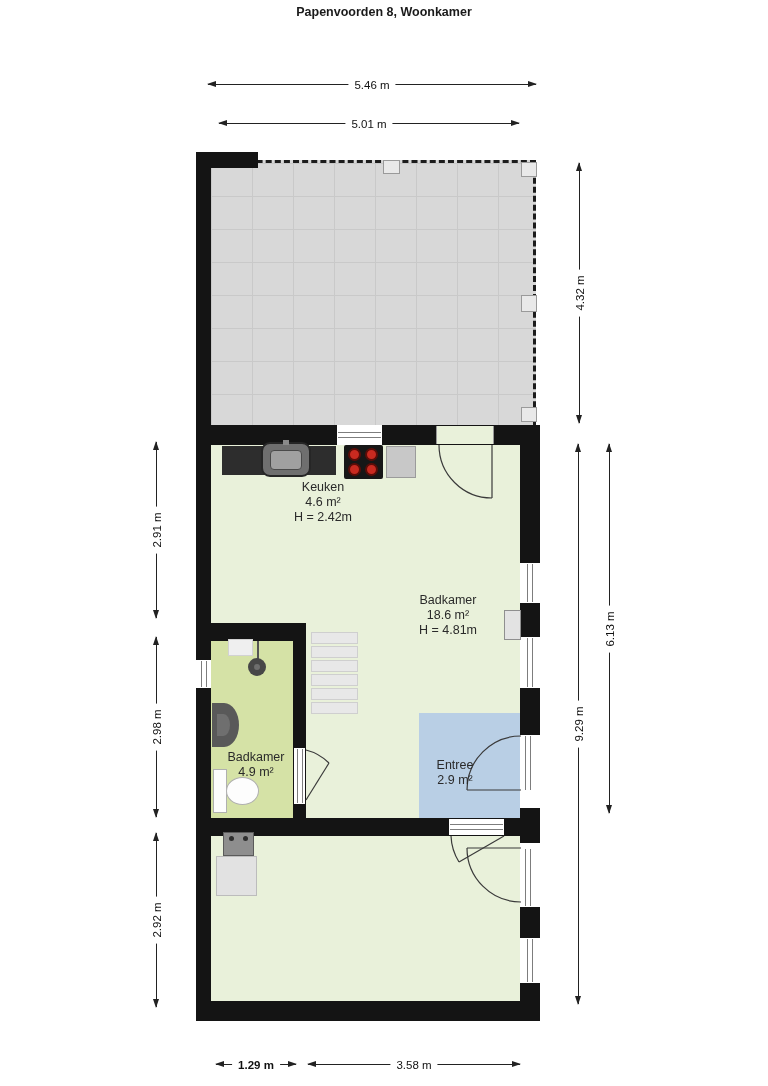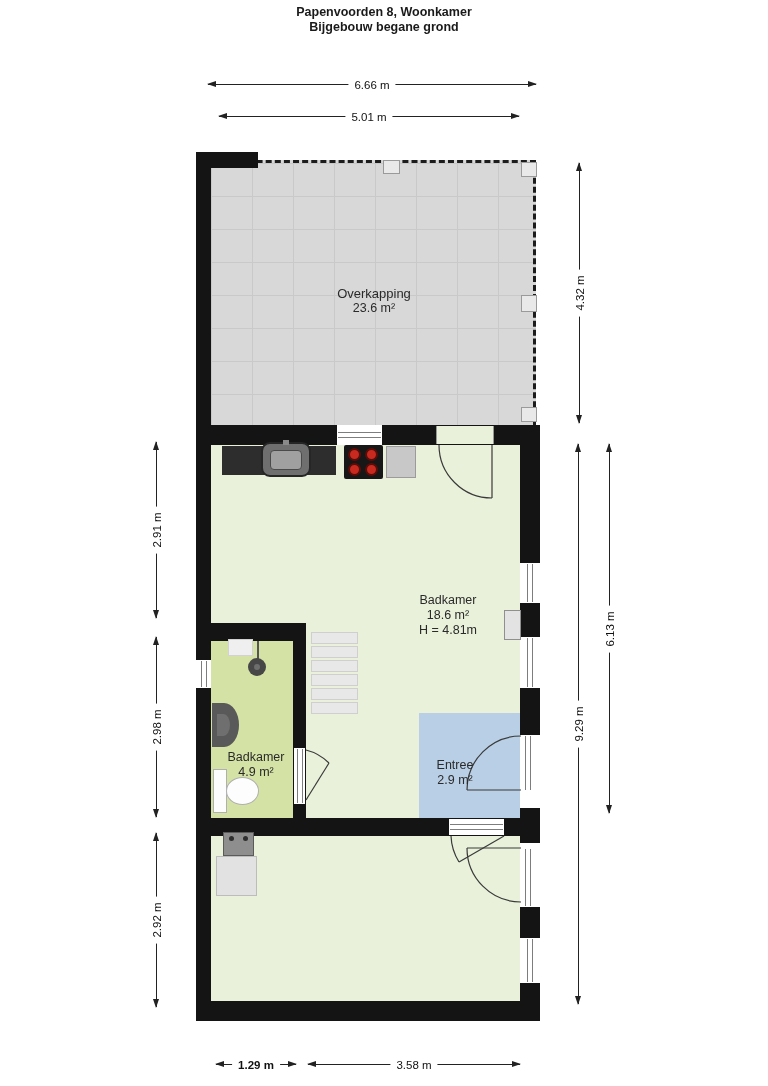--- a/index.html
+++ b/index.html
@@ -54,21 +54,20 @@
           font-size:11.5px;color:#111;white-space:nowrap;transform:translate(-50%,-50%);}
   .dim-v .dlabel{transform:translate(-50%,-50%) rotate(-90deg);}
 </style>
 </head>
 <body>
 
 <div id="plan">
 
   <div class="title">
     <div>Papenvoorden 8, Woonkamer</div>
-    <div>Bijgebouw begane grond</div>
   </div>
 
   <div class="floor floor-overkapping" style="left:211px;top:160px;width:325px;height:265px;"></div>
   <div class="floor floor-green" style="left:211px;top:445px;width:309px;height:373px;"></div>
   <div class="floor floor-bath" style="left:211px;top:641px;width:82px;height:177px;"></div>
   <div class="floor floor-entree" style="left:419px;top:713px;width:101px;height:105px;"></div>
   <div class="floor floor-green" style="left:211px;top:836px;width:309px;height:165px;"></div>
 
   <div class="post" style="left:383px;top:160px;width:17px;height:14px;"></div>
   <div class="post" style="left:521px;top:162px;width:16px;height:15px;"></div>
@@ -170,45 +169,46 @@
   </div>
   <div class="fix" style="left:213px;top:769px;width:14px;height:44px;background:#fdfdfd;border:1px solid #b0b0b0;"></div>
   <div class="fix" style="left:226px;top:777px;width:33px;height:28px;border-radius:50%;background:#fdfdfd;border:1px solid #b0b0b0;"></div>
 
   <div class="fix" style="left:223px;top:832px;width:31px;height:24px;background:#8e8e8e;border:1px solid #5a5a5a;">
     <div class="fix" style="left:5px;top:3px;width:5px;height:5px;border-radius:50%;background:#2e2e2e;"></div>
     <div class="fix" style="left:19px;top:3px;width:5px;height:5px;border-radius:50%;background:#2e2e2e;"></div>
   </div>
   <div class="fix" style="left:216px;top:856px;width:41px;height:40px;background:#e2e2e2;border:1px solid #bcbcbc;"></div>
 
-  <div class="room-label" style="left:299px;top:286px;width:150px;">
-    <span style="font-size:13px;">Overkapping</span>
-    <span>23.6 m²</span>
+  <div class="room-label" style="left:268px;top:480px;width:110px;">
+    <span>Keuken</span>
+    <span>4.6 m²</span>
+    <span>H = 2.42m</span>
   </div>
   <div class="room-label" style="left:388px;top:593px;width:120px;">
     <span>Badkamer</span>
     <span>18.6 m²</span>
     <span>H = 4.81m</span>
   </div>
   <div class="room-label" style="left:206px;top:750px;width:100px;">
     <span>Badkamer</span>
     <span>4.9 m²</span>
   </div>
   <div class="room-label" style="left:415px;top:758px;width:80px;">
     <span>Entree</span>
     <span>2.9 m²</span>
   </div>
 
   <div class="dim dim-h" style="left:207px;top:80px;width:330px;">
     <span class="dline"></span>
       <span class="ah ah-l"></span>
       <span class="ah ah-r"></span>
-    <span class="dlabel">6.66 m</span>
-  </div>
-  <div class="dim dim-h" style="left:218px;top:112px;width:302px;text-decoration:underline;">
+    <span class="dlabel">5.46 m</span>
+  </div>
+  <div class="dim dim-h" style="left:218px;top:119px;width:302px;text-decoration:underline;">
     <span class="dline"></span>
       <span class="ah ah-l"></span>
       <span class="ah ah-r"></span>
     <span class="dlabel">5.01 m</span>
   </div>
   <div class="dim dim-v" style="left:575px;top:162px;height:262px;">
     <span class="dline"></span>
       <span class="ah ah-t"></span>
       <span class="ah ah-b"></span>
     <span class="dlabel">4.32 m</span>

